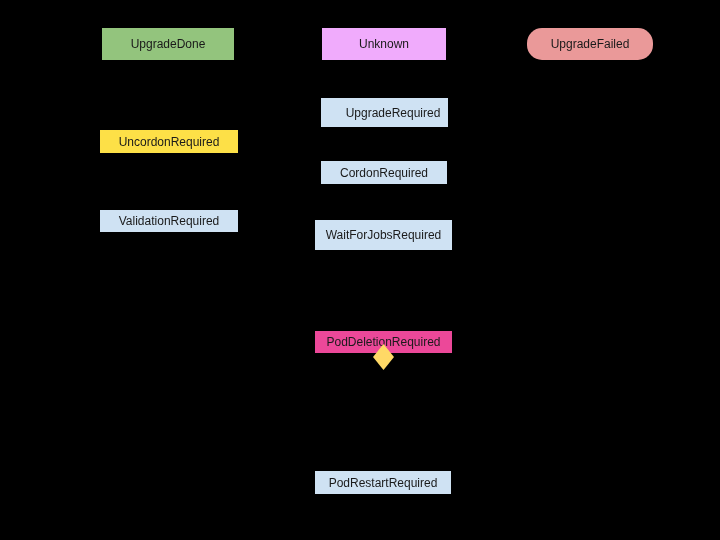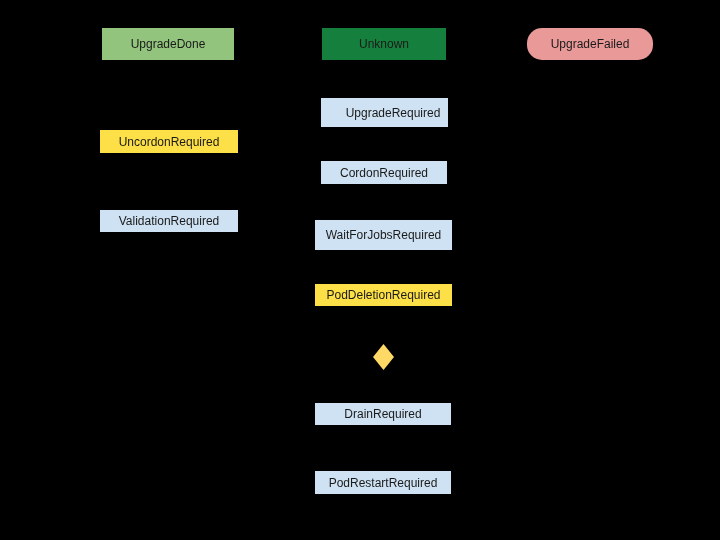--- a/index.html
+++ b/index.html
@@ -48,35 +48,34 @@
     clip-path: polygon(50% 0, 100% 50%, 50% 100%, 0 50%);
   }
 </style>
 </head>
 <body>
 
 <div id="canvas">
 
   <div class="node" id="node-upgrade-done" style="background-color: rgb(147, 196, 125);">UpgradeDone</div>
 
-  <div class="node" id="node-unknown" style="background-color: #15803d; text-align: right;">Unknown</div>
+  <div class="node" id="node-unknown" style="background-color: #f0abfc; text-align: right;">Unknown</div>
 
   <div class="node" id="node-upgrade-failed" style="background-color: rgb(234, 153, 153); border-radius: 15px;">UpgradeFailed</div>
 
   <div class="node" id="node-upgrade-required" style="background-color: rgb(207, 226, 243);">UpgradeRequired</div>
 
   <div class="node" id="node-uncordon-required" style="background-color: #fde047;">UncordonRequired</div>
 
   <div class="node" id="node-cordon-required" style="background-color: rgb(207, 226, 243);">CordonRequired</div>
 
   <div class="node" id="node-validation-required" style="background-color: rgb(207, 226, 243);">ValidationRequired</div>
 
   <div class="node" id="node-wait-for-jobs" style="background-color: rgb(207, 226, 243);">WaitForJobsRequired</div>
 
-  <div class="node" id="node-pod-deletion" style="background-color: #fde047;">PodDeletionRequired</div>
+  <div class="node" id="node-pod-deletion" style="background-color: #ec4899; margin-top: 47px;">PodDeletionRequired</div>
 
   <div id="decision-diamond" style="background-color: rgb(255, 217, 102);"></div>
 
-  <div class="node" id="node-drain-required" style="background-color: rgb(207, 226, 243);">DrainRequired</div>
 
   <div class="node" id="node-pod-restart" style="background-color: rgb(207, 226, 243);">PodRestartRequired</div>
 
 </div>
 
 </body></html>

